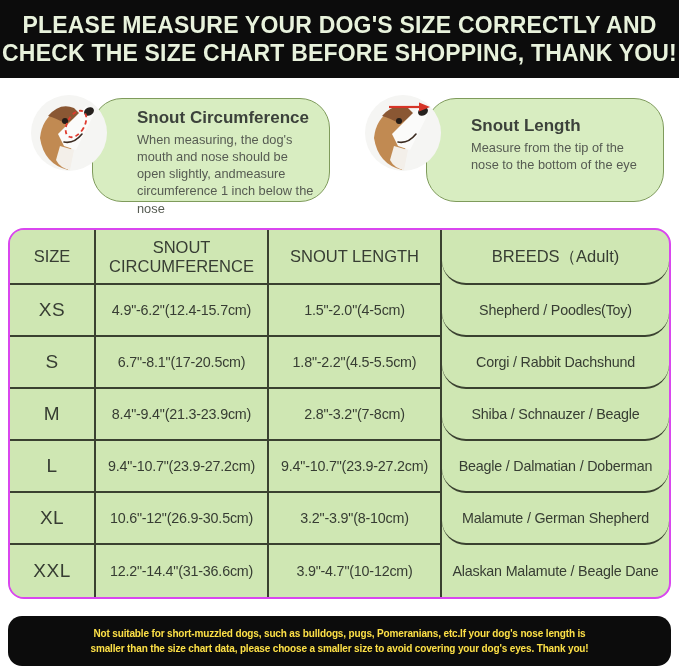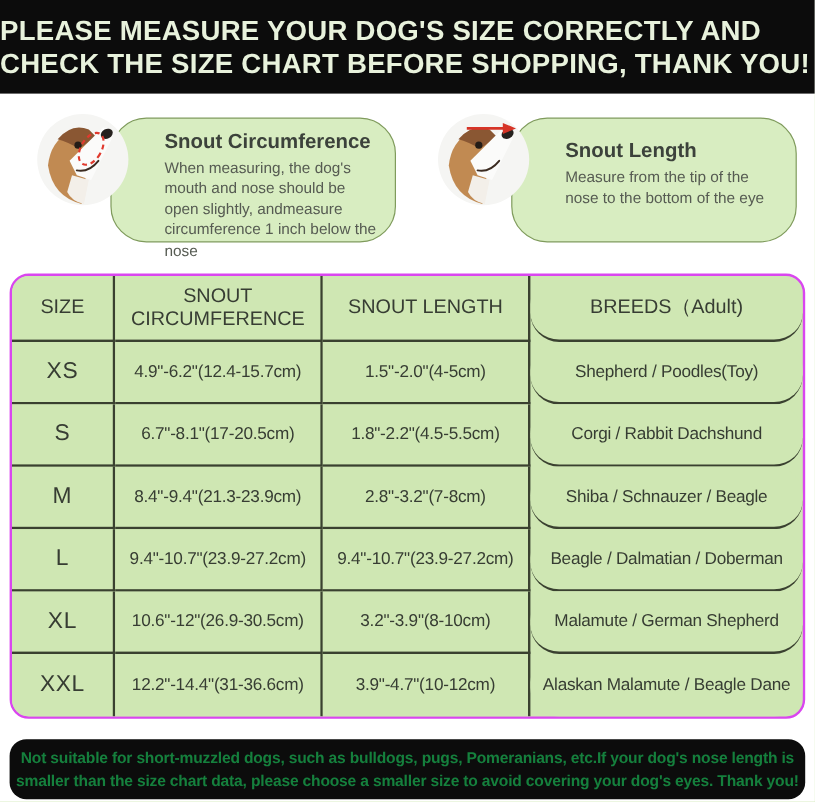--- a/index.html
+++ b/index.html
@@ -9,21 +9,21 @@
     background: #ffffff;
     font-family: "Liberation Sans", sans-serif;
     overflow: hidden;
   }
   .page { width: 679px; height: 668px; position: relative; }
 
   
   .band--top {
     height: 78px; background: #0c0c0c;
     display: flex; flex-direction: column;
-    justify-content: center; align-items: flex-start; gap: 1px;
+    justify-content: center; align-items: center; gap: 1px;
   }
   .band-line {
     color: #e8f2dc; font-weight: bold; font-size: 23px;
     letter-spacing: 0.2px; white-space: nowrap;
   }
 
   
   .guides { display: flex; gap: 10px; padding: 16px 10px 0 10px; }
   .guide { position: relative; width: 324px; height: 110px; }
   .pill {
@@ -66,21 +66,21 @@
   .td--size { font-size: 19px; letter-spacing: 0.5px; }
 
   
   .band--bottom {
     margin: 17px 8px 0 8px; height: 50px;
     background: #0c0c0c; border-radius: 14px;
     display: flex; flex-direction: column;
     justify-content: center; align-items: center;
   }
   .note-line {
-    color: #15803d; font-size: 13px; font-weight: bold;
+    color: #fde047; font-size: 10px; font-weight: bold;
     letter-spacing: -0.15px; line-height: 1.5; white-space: nowrap;
   }
 </style>
 </head>
 <body>
 
 <div class="page">
 
   <header class="band--top">
     <div class="band-line">PLEASE MEASURE YOUR DOG'S SIZE CORRECTLY AND</div>

